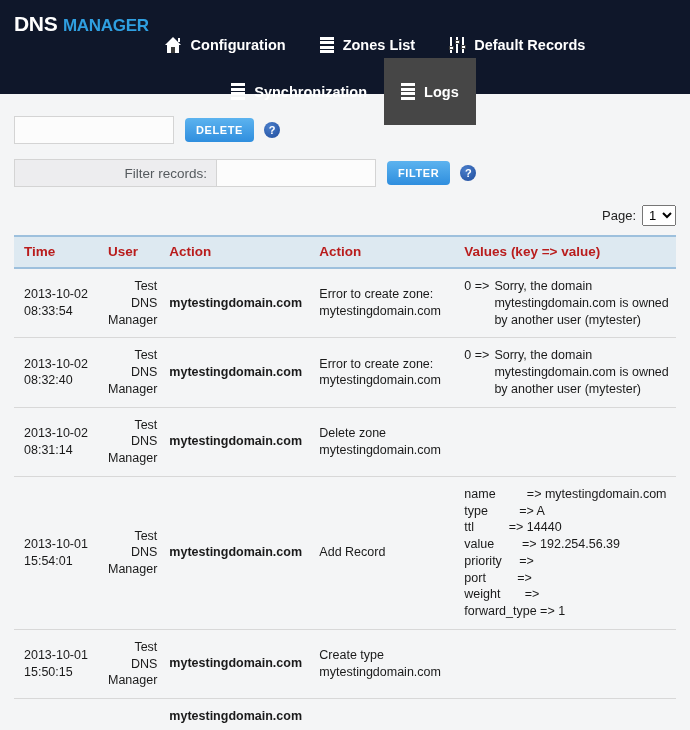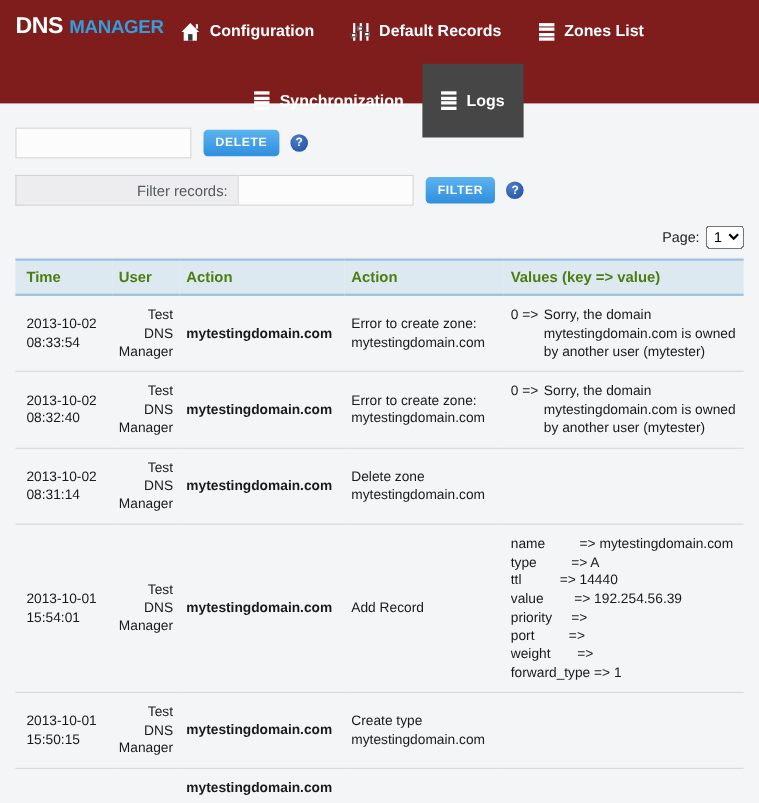--- a/index.html
+++ b/index.html
@@ -6,21 +6,21 @@
   html, body {
     margin: 0; padding: 0;
     width: 690px; height: 730px;
     background: #f4f5f6;
     font-family: "Liberation Sans", sans-serif;
     overflow: hidden;
   }
 
   
   .header {
-    background: #7f1d1d;
+    background: #0f172a;
     height: 94px;
     position: relative;
   }
   .logo {
     position: absolute;
     left: 14px; top: 12px;
     font-size: 21px;
     font-weight: bold;
     letter-spacing: -0.3px;
     white-space: nowrap;
@@ -28,21 +28,21 @@
   .logo .dns { color: #ffffff; }
   .logo .manager { color: #2f9fe0; font-size: 17px; font-weight: bold; }
 
   .navrow {
     position: absolute;
     left: 0; right: 0;
     display: flex;
     justify-content: center;
     align-items: stretch;
   }
-  .navrow-1 { top: 0; height: 58px; padding-left: 60px; text-align: right; }
+  .navrow-1 { top: 16px; height: 58px; padding-left: 60px; text-align: right; }
   .navrow-2 { top: 58px; height: 67px; }
 
   .navitem {
     display: flex;
     align-items: center;
     gap: 9px;
     padding: 0 17px;
     color: #ffffff;
     font-size: 14.5px;
     font-weight: bold;
@@ -192,21 +192,21 @@
     color: #1a1a1a;
   }
   table.logs thead th {
     background: #dde9f1;
     border-top: 2px solid #9dc0dd;
     border-bottom: 2px solid #9dc0dd;
     text-align: left;
     font-size: 13.5px;
     font-weight: bold;
     padding: 7px 6px 8px 6px;
-    color: #4d7c0f;
+    color: #b91c1c;
   }
   table.logs tbody td {
     border-bottom: 1px solid #d8d8d8;
     padding: 9px 6px;
     vertical-align: middle;
     line-height: 1.35;
   }
   .c-time   { width: 88px;  padding-left: 10px !important; }
   .c-user   { width: 56px; text-align: right; }
   .c-domain { width: 150px; font-weight: bold; }
@@ -229,41 +229,41 @@
 
   <div class="navrow navrow-1">
     <div class="navitem">
       <span class="icn ico-home">
         <span class="roof"></span>
           <span class="chim"></span>
           <span class="body"></span>
           <span class="door"></span>
       </span>
       <span>Configuration</span>
+    </div>
+    <div class="navitem">
+      <span class="icn ico-server">
+        <span></span>
+          <span></span>
+          <span></span>
+          <span></span>
+      </span>
+      <span>Zones List</span>
     </div>
     <div class="navitem">
       <span class="icn ico-sliders">
         <i></i>
           <i></i>
           <i></i>
           <b></b>
           <b></b>
           <b></b>
       </span>
       <span>Default Records</span>
     </div>
-    <div class="navitem">
-      <span class="icn ico-server">
-        <span></span>
-          <span></span>
-          <span></span>
-          <span></span>
-      </span>
-      <span>Zones List</span>
-    </div>
   </div>
 
   <div class="navrow navrow-2">
     <div class="navitem">
       <span class="icn ico-server">
         <span></span>
           <span></span>
           <span></span>
           <span></span>
       </span>

